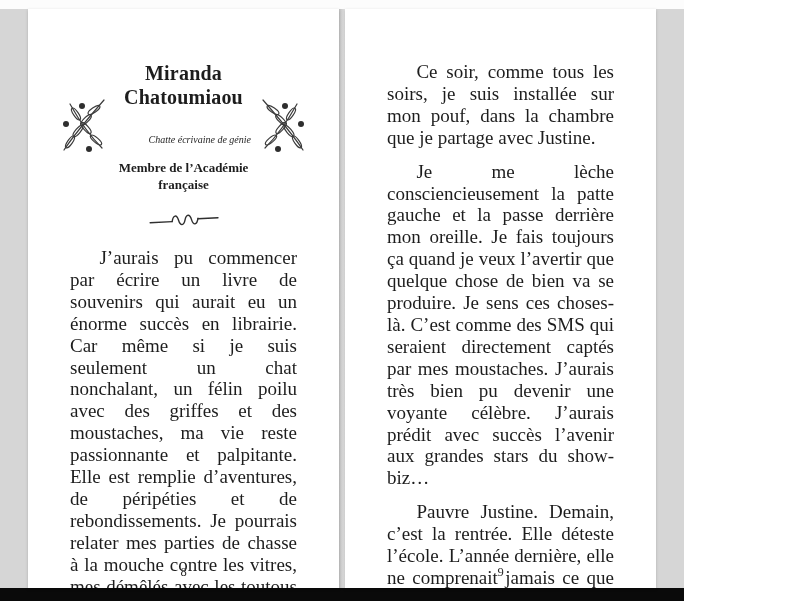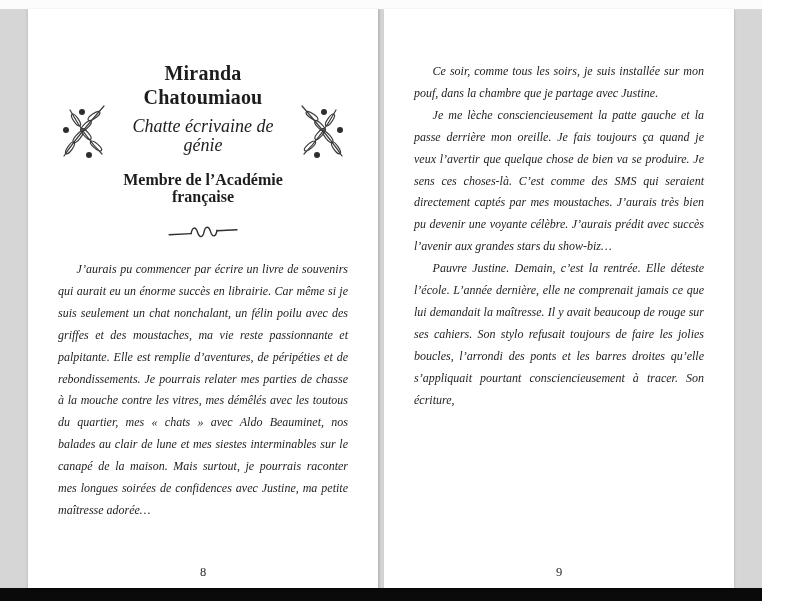--- a/index.html
+++ b/index.html
@@ -1,18 +1,18 @@
 <!DOCTYPE html>
 <html lang="fr"><head>
 <meta charset="utf-8">
 <style>
   * { box-sizing: border-box; }
   body { margin: 0; }
   .screen {
-    width: 762px; height: 601px;
+    width: 684px; height: 601px;
     background: #22c55e;
     display: flex; flex-direction: column;
     font-family: "Liberation Serif", "DejaVu Serif", serif;
     color: #1d1d1d;
     overflow: hidden;
   }
   .top-strip { height: 9px; background: #fcfcfc; flex: 0 0 auto; }
   .bottom-bar { height: 13px; background: #0a0a0a; flex: 0 0 auto; }
   .pages-row {
     flex: 1 1 auto;
@@ -33,33 +33,32 @@
     width: 6px;
     flex: 0 0 auto;
     background: linear-gradient(to right, #c2c2c2, #e2e2e2);
   }
   .page-header {
     display: flex; align-items: center; justify-content: center;
     gap: 8px; margin-top: 52px;
   }
   .header-text { text-align: center; width: 214px; }
   .page-title { font-size: 20px; font-weight: bold; letter-spacing: 0.2px; line-height: 24px; }
-  .page-subtitle { font-style: italic; font-size: 18px; margin-top: 8px; line-height: 19px; }
-  .page-affiliation { font-weight: bold; font-size: 16px; margin-top: 16px; line-height: 17px; }
+  .page-subtitle { font-style: italic; font-size: 10px; margin-top: 21px; line-height: 19px; text-align: right; }
+  .page-affiliation { font-weight: bold; font-size: 13px; margin-top: 10px; line-height: 17px; }
   .branch { flex: 0 0 auto; }
   .divider-wrap { text-align: center; margin: 17px 0 15px; }
   .divider-wrap svg { transform: rotate(-3deg); }
   .body-text p {
-    margin: 0;
-    font-size: 12px;
+    margin: 12px;
+    font-size: 19px;
     line-height: 21.9px;
     text-align: justify;
     text-indent: 1.55em;
     hyphens: auto;
-    font-style: italic;
     -webkit-hyphens: auto;
   }
   .right-start { margin-top: 52px; }
   .page-number {
     position: absolute;
     left: 0; right: 0; bottom: 8px;
     text-align: center;
     font-size: 12.5px;
     color: #2a2a2a;
   }

